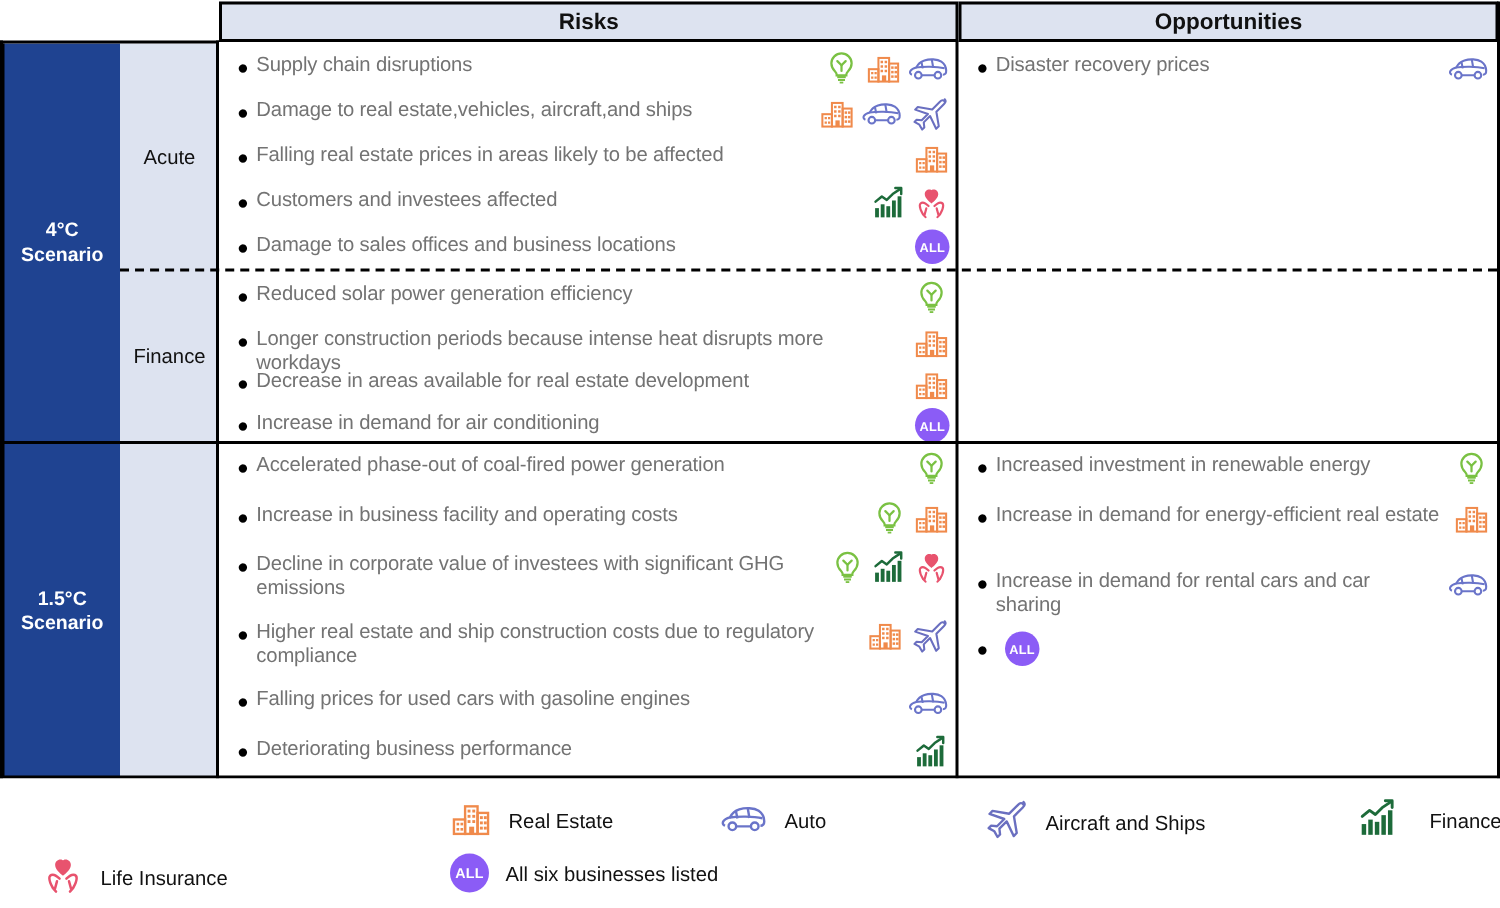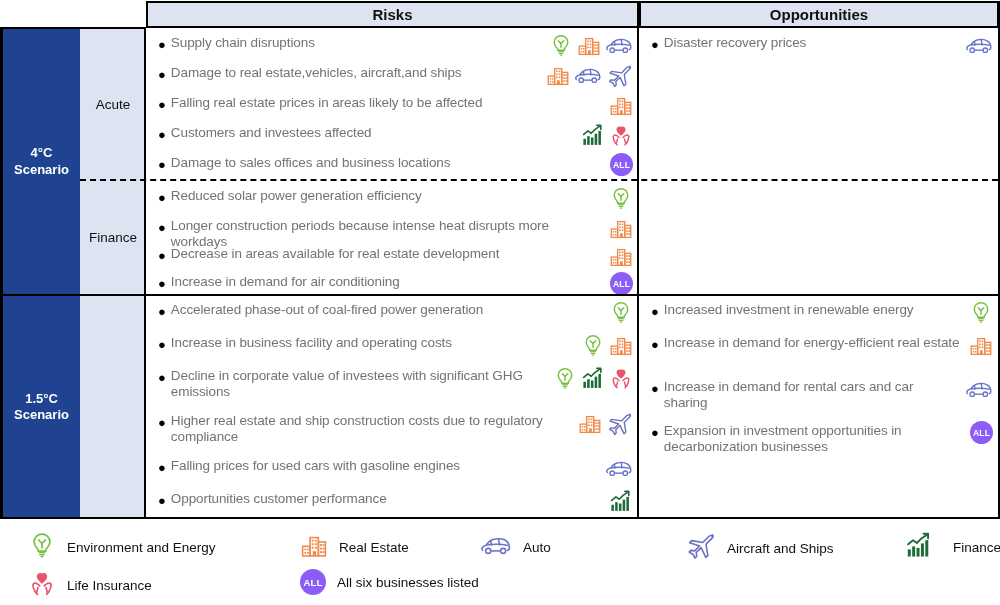--- a/index.html
+++ b/index.html
@@ -558,21 +558,21 @@
           <path d="M7.6 16c6.3-1 18.5-1.1 26 .6"></path>
           <circle cx="9.8" cy="23" r="3"></circle>
           <circle cx="27.5" cy="23" r="3"></circle>
           <path d="M13 23h11.5"></path>
         </g>
       </svg>
             </span>
           </div>
           <div class="row" style="height: 33px;">
             <span class="bullet">●</span>
-            <span class="rtxt">Opportunities customer performance</span>
+            <span class="rtxt">Deteriorating business performance</span>
             <span class="icons">
               <svg width="24" height="24" viewBox="0 0 32 32">
         <g fill="#1d6b3a">
           <rect x="3.2" y="21" width="3.4" height="8.2"></rect>
           <rect x="8.2" y="17.6" width="3.4" height="11.6"></rect>
           <rect x="13.2" y="19.3" width="3.4" height="9.9"></rect>
           <rect x="18.2" y="14.2" width="3.4" height="15"></rect>
           <rect x="23.2" y="10.5" width="3.4" height="18.7"></rect>
         </g>
         <path d="M3.6 15.2l5.6-4.6 4.4 3.1 5.2-5.2 6.9-4.6" fill="none" stroke="#1d6b3a" stroke-width="2.2" stroke-linecap="round" stroke-linejoin="round"></path>
@@ -642,21 +642,20 @@
           <path d="M7.6 16c6.3-1 18.5-1.1 26 .6"></path>
           <circle cx="9.8" cy="23" r="3"></circle>
           <circle cx="27.5" cy="23" r="3"></circle>
           <path d="M13 23h11.5"></path>
         </g>
       </svg>
             </span>
           </div>
           <div class="row" style="height: 44px;">
             <span class="bullet">●</span>
-            <span class="rtxt">Expansion in investment opportunities in decarbonization businesses</span>
             <span class="icons">
               <span class="all-badge sm">ALL</span>
             </span>
           </div>
         </div>
     </div>
 
     <div class="ln ln-h" style="left:0;top:27px;width:146px;height:2px;"></div>
     <div class="ln ln-h" style="left:0;top:517px;width:1000px;height:2px;"></div>
     <div class="ln ln-v" style="left:0;top:27px;height:492px;"></div>
@@ -664,31 +663,20 @@
     <div class="ln ln-v" style="left:144px;top:27px;height:492px;"></div>
     <div class="ln ln-v" style="left:637px;top:27px;height:492px;"></div>
 
     <div class="ln ln-h" style="left:0;top:294px;width:1000px;height:2px;"></div>
 
     <div class="dash-h" style="left:80px;top:179px;width:918px;"></div>
 
   </div>
 
   <div class="legend">
-    <div class="lg-item" style="left:28px;top:12px;">
-      <span class="lg-icon"><svg width="28" height="28" viewBox="0 0 32 32">
-        <path d="M16 3.5c-5 0-9 3.9-9 8.8 0 3.2 1.6 5.6 3.3 7.3.9.9 1.4 1.8 1.4 2.7v.6h8.6v-.6c0-.9.5-1.8 1.4-2.7 1.7-1.7 3.3-4.1 3.3-7.3 0-4.9-4-8.8-9-8.8z" fill="none" stroke="#7ac143" stroke-width="2"></path>
-        <path d="M12.3 10.3l3.7 3.7 3.7-3.7" fill="none" stroke="#7ac143" stroke-width="2" stroke-linecap="round"></path>
-        <path d="M16 13.9v5.2" fill="none" stroke="#7ac143" stroke-width="2" stroke-linecap="round"></path>
-        <rect x="12.2" y="23.6" width="7.6" height="1.9" fill="#7ac143"></rect>
-        <rect x="12.9" y="26.2" width="6.2" height="1.8" fill="#7ac143"></rect>
-        <rect x="14.4" y="28.6" width="3.2" height="1.6" fill="#7ac143"></rect>
-      </svg></span>
-      <span class="lg-label">Environment and Energy</span>
-    </div>
     <div class="lg-item" style="left:300px;top:12px;justify-content:center;">
       <span class="lg-icon"><svg width="28" height="28" viewBox="0 0 32 32">
         <g fill="none" stroke="#f08a4b" stroke-width="1.8">
           <rect x="3" y="17.5" width="8.5" height="11"></rect>
           <rect x="11.5" y="7.5" width="9.5" height="21"></rect>
           <rect x="21" y="12.5" width="8" height="16"></rect>
         </g>
         <g fill="#f08a4b">
           <rect x="5" y="20" width="2" height="2"></rect>
               <rect x="8" y="20" width="2" height="2"></rect>
@@ -717,21 +705,21 @@
           <path d="M4 22.5c-1.6-.6-2.2-2-1.4-3.4.9-1.6 3.1-2.6 5.3-3.2 1.4-2.8 4-5.2 7.4-6.3 4.6-1.5 11.6-1.4 15.3 1.1 2.8 1.9 4.3 5 4.4 8.1.1 2.2-.9 3.6-3 3.7"></path>
           <path d="M12.5 10.5l1.3 6.3M22 8.9l1.3 7.5"></path>
           <path d="M7.6 16c6.3-1 18.5-1.1 26 .6"></path>
           <circle cx="9.8" cy="23" r="3"></circle>
           <circle cx="27.5" cy="23" r="3"></circle>
           <path d="M13 23h11.5"></path>
         </g>
       </svg></span>
       <span class="lg-label">Auto</span>
     </div>
-    <div class="lg-item" style="left:685px;top:12px;">
+    <div class="lg-item" style="left:655px;top:12px;">
       <span class="lg-icon"><svg width="31" height="30" viewBox="0 0 34 34">
         <g fill="none" stroke="#6a6fc0" stroke-width="1.8" stroke-linejoin="round" stroke-linecap="round">
           <path d="M30.5 4.2c1.2 1.2.9 2.6-.6 4.1l-6.7 6.7 2.1 12.6-2.3 2.3-5.3-11.1-5.5 5.5.5 4.4-1.9 1.9-2.4-4.3-4.3-2.4 1.9-1.9 4.4.5 5.5-5.5L4.7 13.2 7 10.9l12.6 2.1 6.7-6.7c1.5-1.5 3-1.8 4.2-.1z"></path>
         </g>
       </svg></span>
       <span class="lg-label">Aircraft and Ships</span>
     </div>
     <div class="lg-item" style="left:905px;top:12px;gap:20px;">
       <span class="lg-icon"><svg width="28" height="28" viewBox="0 0 32 32">
         <g fill="#1d6b3a">

